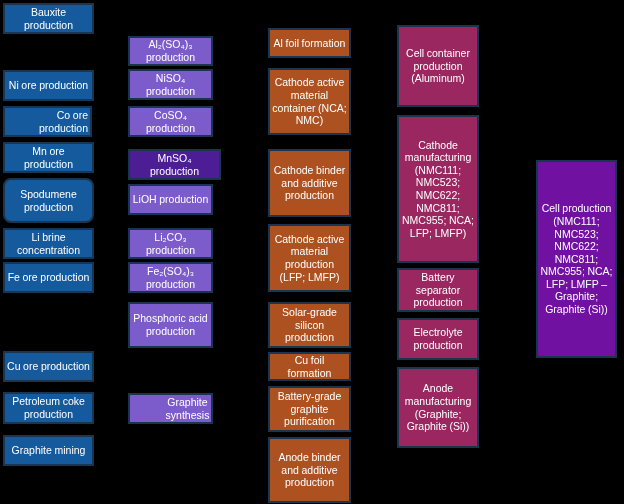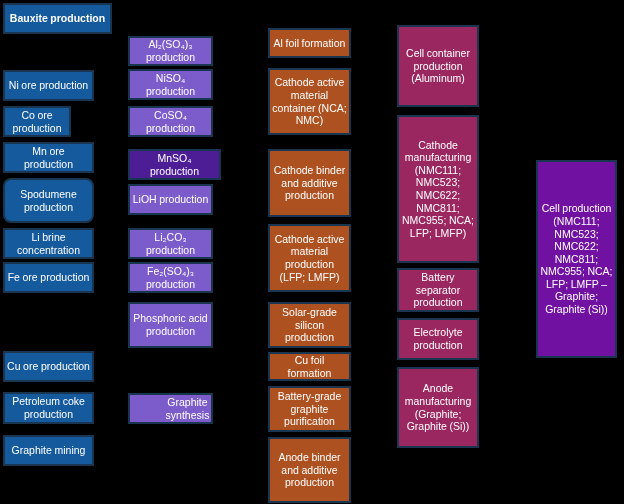--- a/index.html
+++ b/index.html
@@ -26,27 +26,27 @@
     font-size: 10.5px;
     line-height: 1.2;
     padding: 1px 2px;
     word-spacing: -0.3px;
   }
 </style>
 </head>
 <body>
 
 <div id="canvas" style="background: rgb(0, 0, 0);">
-    <div class="box" style="left: 3px; top: 3px; width: 109px; height: 31px; background: rgb(21, 90, 157); border-color: rgb(26, 53, 80); color: rgb(255, 255, 255); font-weight: bold;">
+    <div class="box" style="left: 3px; top: 3px; width: 91px; height: 31px; background: rgb(21, 90, 157); border-color: rgb(26, 53, 80); color: rgb(255, 255, 255);">
       <span>Bauxite production</span>
     </div>
     <div class="box" style="left: 3px; top: 70px; width: 91px; height: 31px; background: rgb(21, 90, 157); border-color: rgb(26, 53, 80); color: rgb(255, 255, 255);">
       <span>Ni ore production</span>
     </div>
-    <div class="box" style="left: 3px; top: 106px; width: 68px; height: 31px; background: rgb(21, 90, 157); border-color: rgb(26, 53, 80); color: rgb(255, 255, 255);">
+    <div class="box" style="left: 3px; top: 106px; width: 89px; height: 31px; background: rgb(21, 90, 157); border-color: rgb(26, 53, 80); color: rgb(255, 255, 255); text-align: right;">
       <span>Co ore production</span>
     </div>
     <div class="box" style="left: 3px; top: 142px; width: 91px; height: 31px; background: rgb(21, 90, 157); border-color: rgb(26, 53, 80); color: rgb(255, 255, 255);">
       <span>Mn ore production</span>
     </div>
     <div class="box" style="left: 3px; top: 178px; width: 91px; height: 45px; background: rgb(21, 90, 157); border-color: rgb(26, 53, 80); color: rgb(255, 255, 255); border-radius: 8px;">
       <span>Spodumene production</span>
     </div>
     <div class="box" style="left: 3px; top: 228px; width: 91px; height: 31px; background: rgb(21, 90, 157); border-color: rgb(26, 53, 80); color: rgb(255, 255, 255);">
       <span>Li brine concentration</span>

